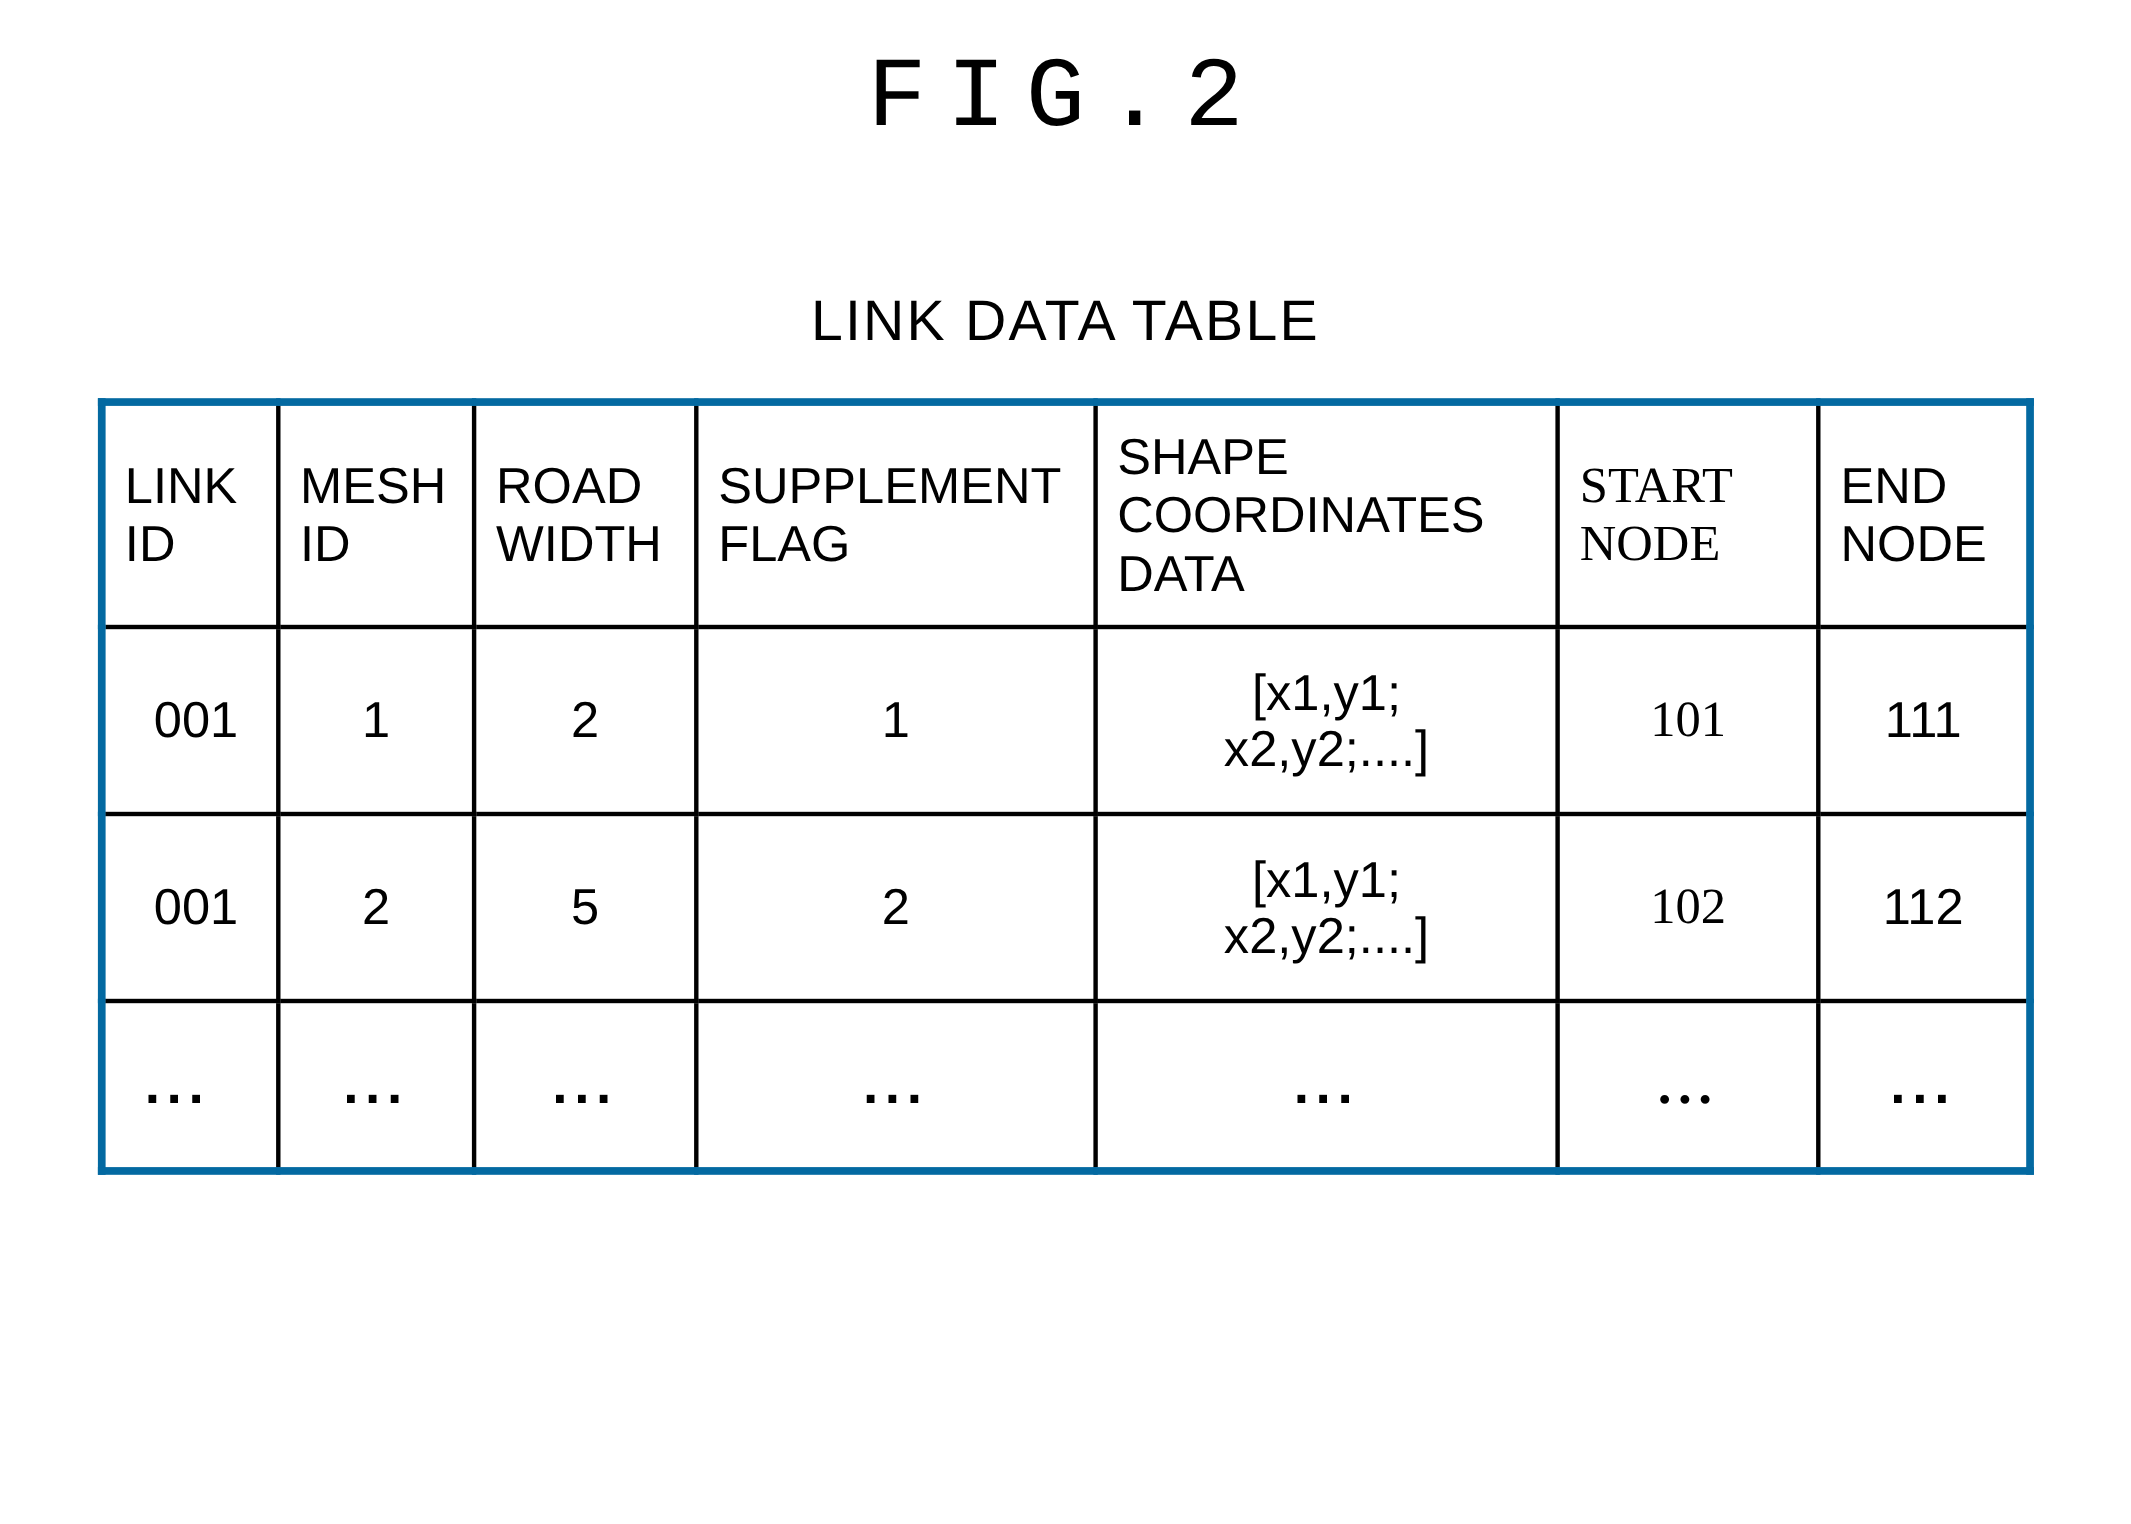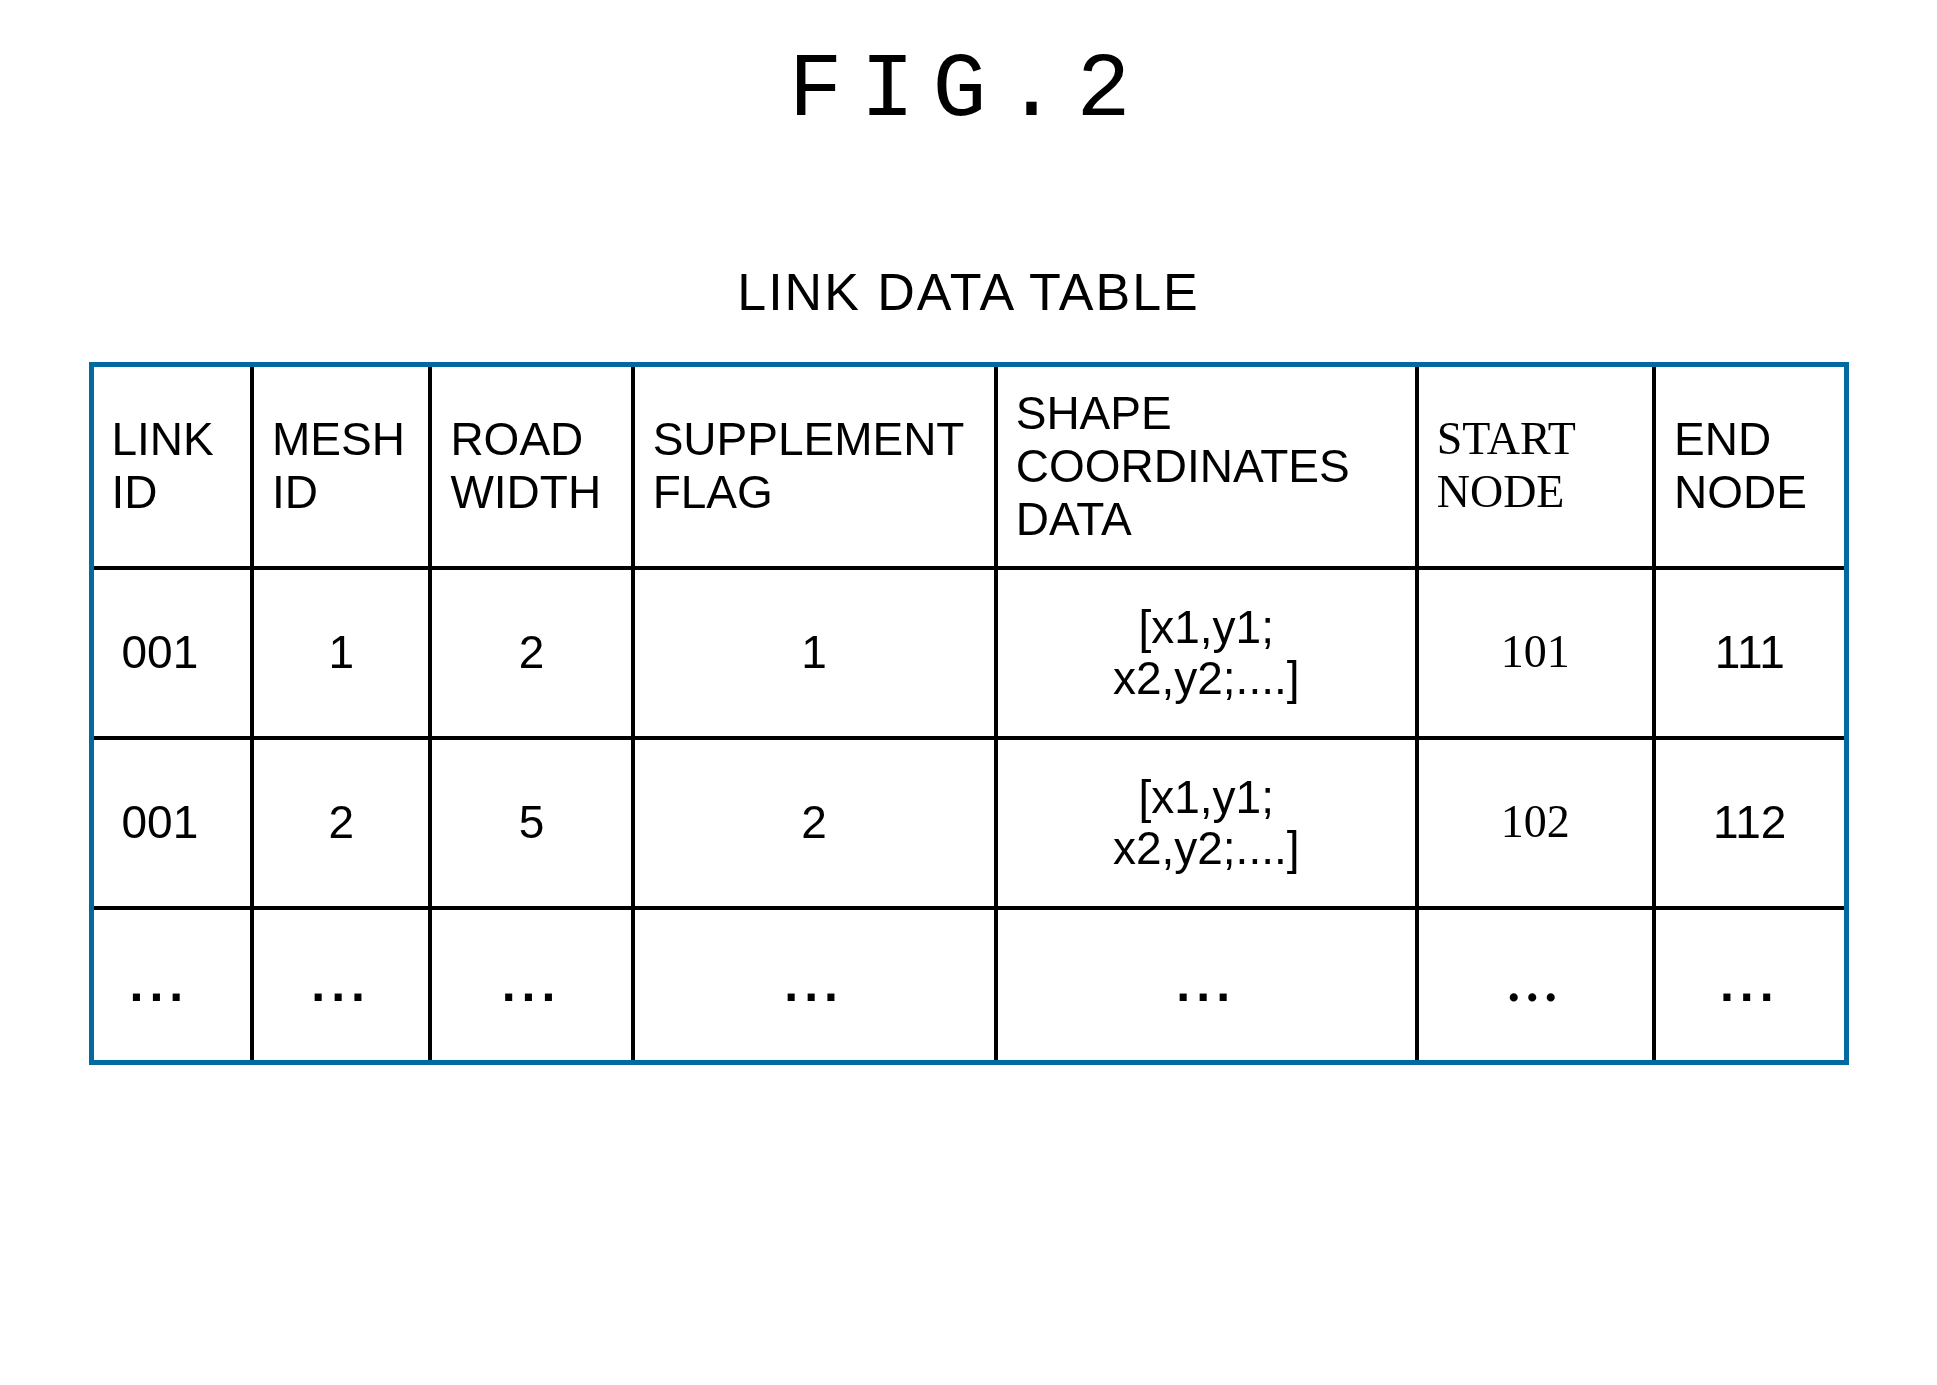--- a/index.html
+++ b/index.html
@@ -29,21 +29,21 @@
     .table-caption {
       font-size: 52px;
       font-weight: 400;
       color: #000;
       margin-bottom: 40px;
       letter-spacing: 2px;
     }
     .data-table {
       border-collapse: collapse;
       width: 1760px;
-      border: 5px solid #0369a1;
+      border: 7px solid #0369a1;
     }
     .data-table th,
     .data-table td {
       border: 4px solid #000;
       padding: 20px 18px;
       font-size: 46px;
       color: #000;
       vertical-align: middle;
     }
     .data-table th {
@@ -58,21 +58,21 @@
       line-height: 1.1;
     }
     .col-link-id { width: 156px; }
     .col-mesh-id { width: 172px; }
     .col-road-width { width: 196px; }
     .col-supplement { width: 340px; }
     .col-shape { width: 408px; }
     .col-start { width: 230px; font-family: Liberation Serif, serif; }
     .col-end { width: 186px; }
     .data-table td.col-link-id {
-      text-align: left;
+      text-align: center;
       padding-left: 28px;
     }
     .data-table td.col-shape {
       white-space: pre-line;
     }
     .ellipsis-row td {
       font-size: 50px;
       font-weight: bold;
       letter-spacing: 6px;
       height: 155px;

